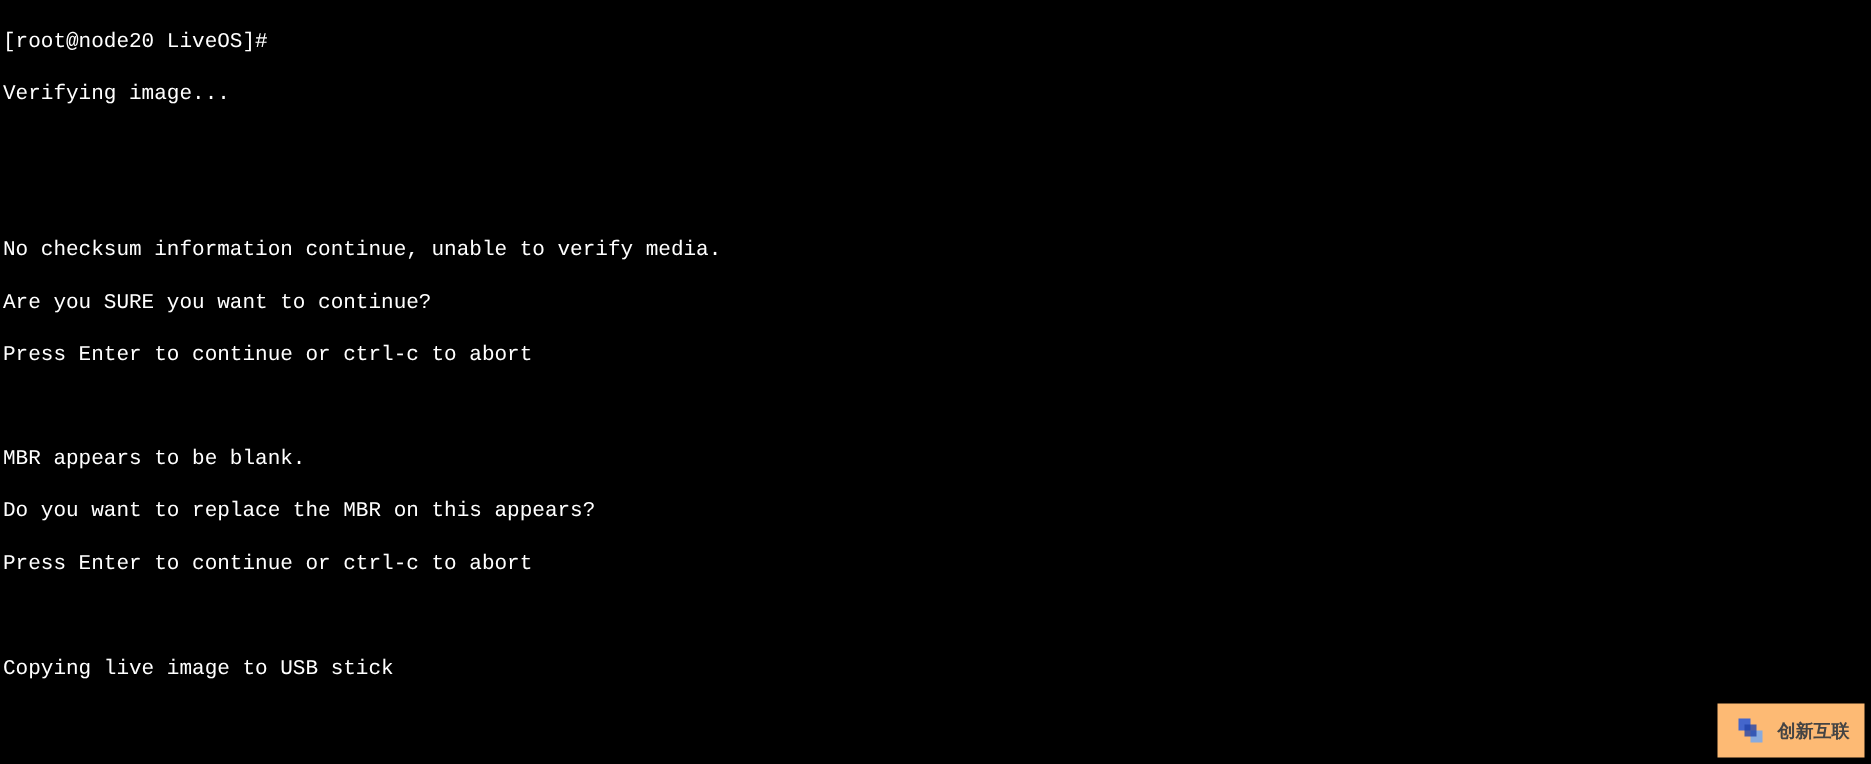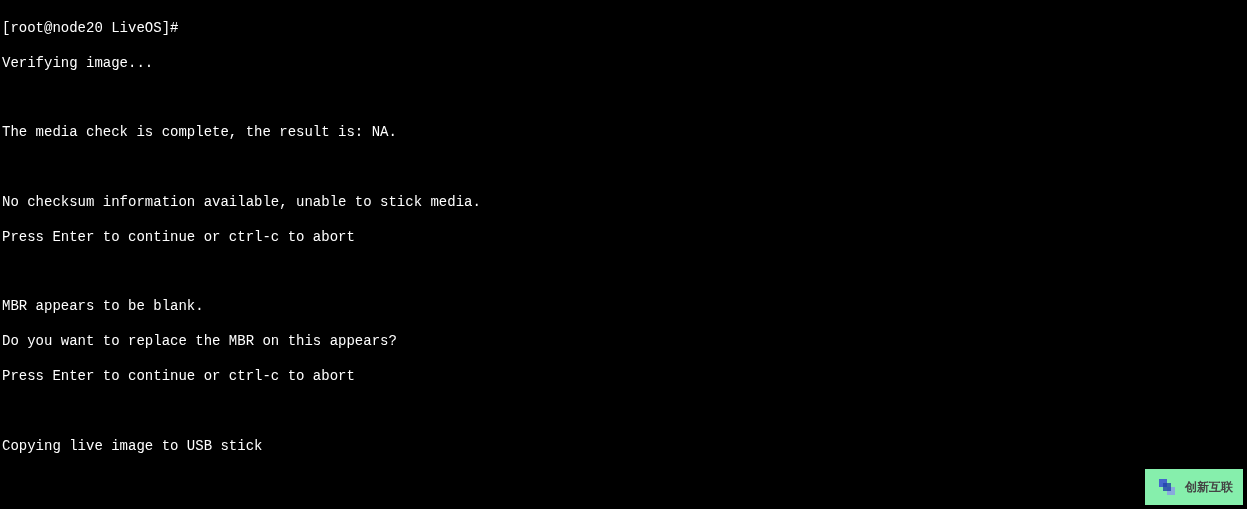--- a/index.html
+++ b/index.html
@@ -23,21 +23,21 @@
       white-space: pre;
     }
     .line {
       display: block;
       min-height: 17px;
     }
     .watermark {
       position: absolute;
       bottom: 4px;
       right: 4px;
-      background: #86efac;
+      background: #fdba74;
       color: #444;
       font-family: Arial, sans-serif;
       font-size: 12px;
       font-weight: bold;
       padding: 6px 10px;
       display: flex;
       align-items: center;
       gap: 6px;
     }
     .watermark-logo {
@@ -50,23 +50,23 @@
       height: 100%;
     }
   </style>
 </head>
 <body>
 
 <div class="terminal">
 <span class="line">[root@node20 LiveOS]#</span>
 <span class="line">Verifying image...</span>
 <span class="line"></span>
-<span class="line">The media check is complete, the result is: NA.</span>
 <span class="line"></span>
-<span class="line">No checksum information available, unable to stick media.</span>
+<span class="line">No checksum information continue, unable to verify media.</span>
+<span class="line">Are you SURE you want to continue?</span>
 <span class="line">Press Enter to continue or ctrl-c to abort</span>
 <span class="line"></span>
 <span class="line">MBR appears to be blank.</span>
 <span class="line">Do you want to replace the MBR on this appears?</span>
 <span class="line">Press Enter to continue or ctrl-c to abort</span>
 <span class="line"></span>
 <span class="line">Copying live image to USB stick</span>
 
 
 

